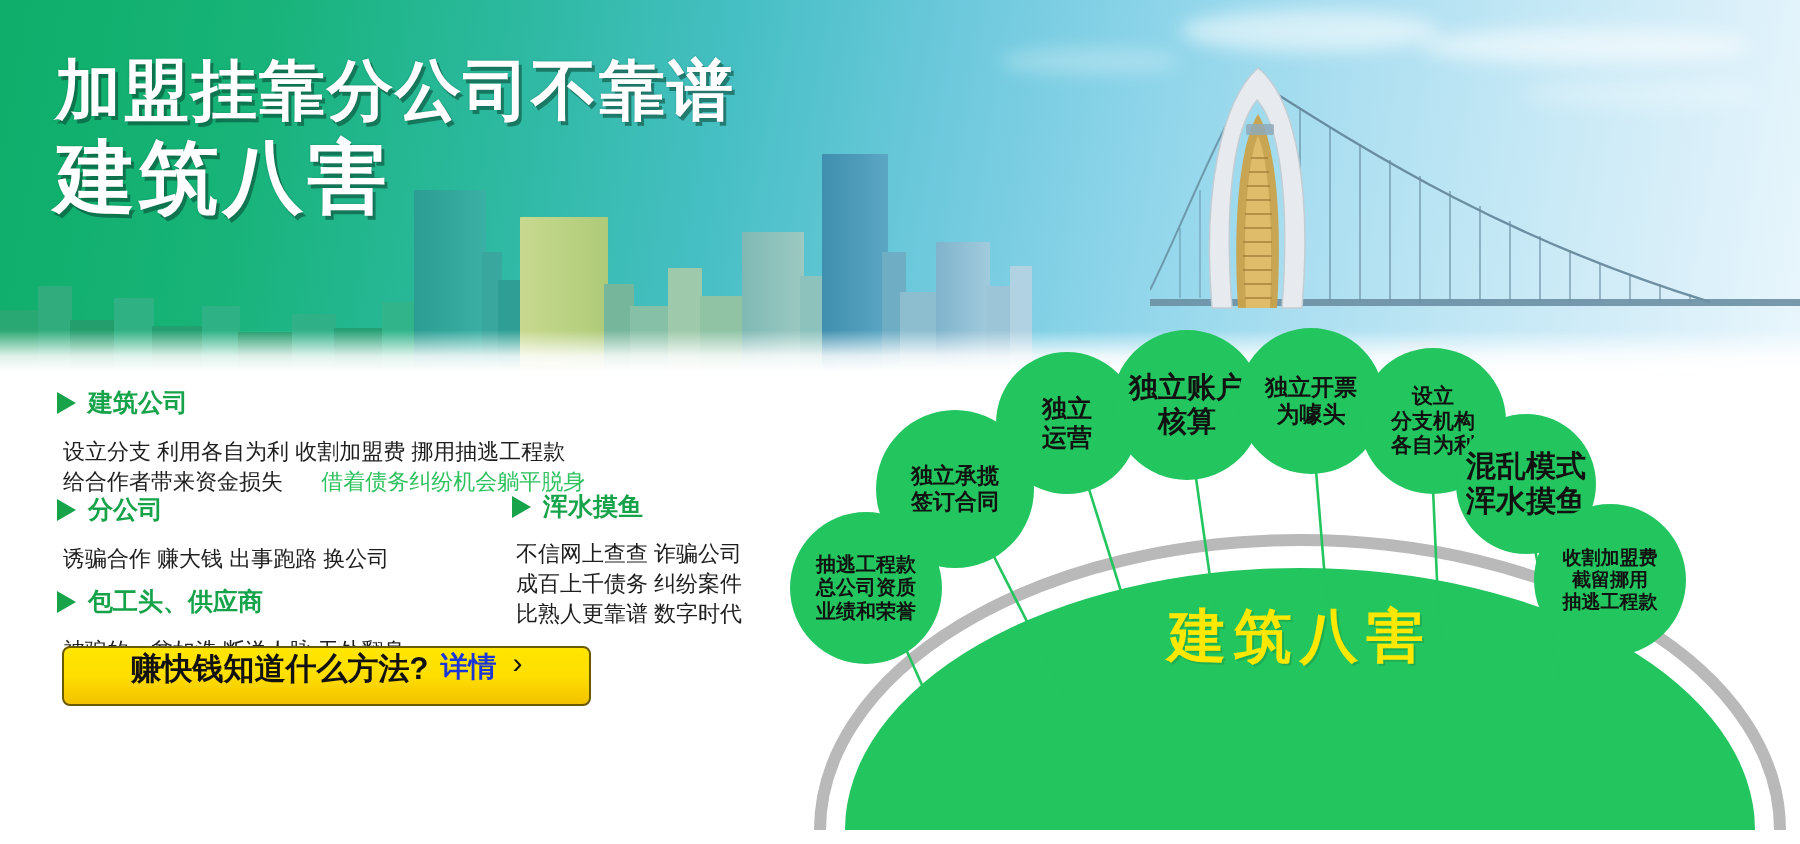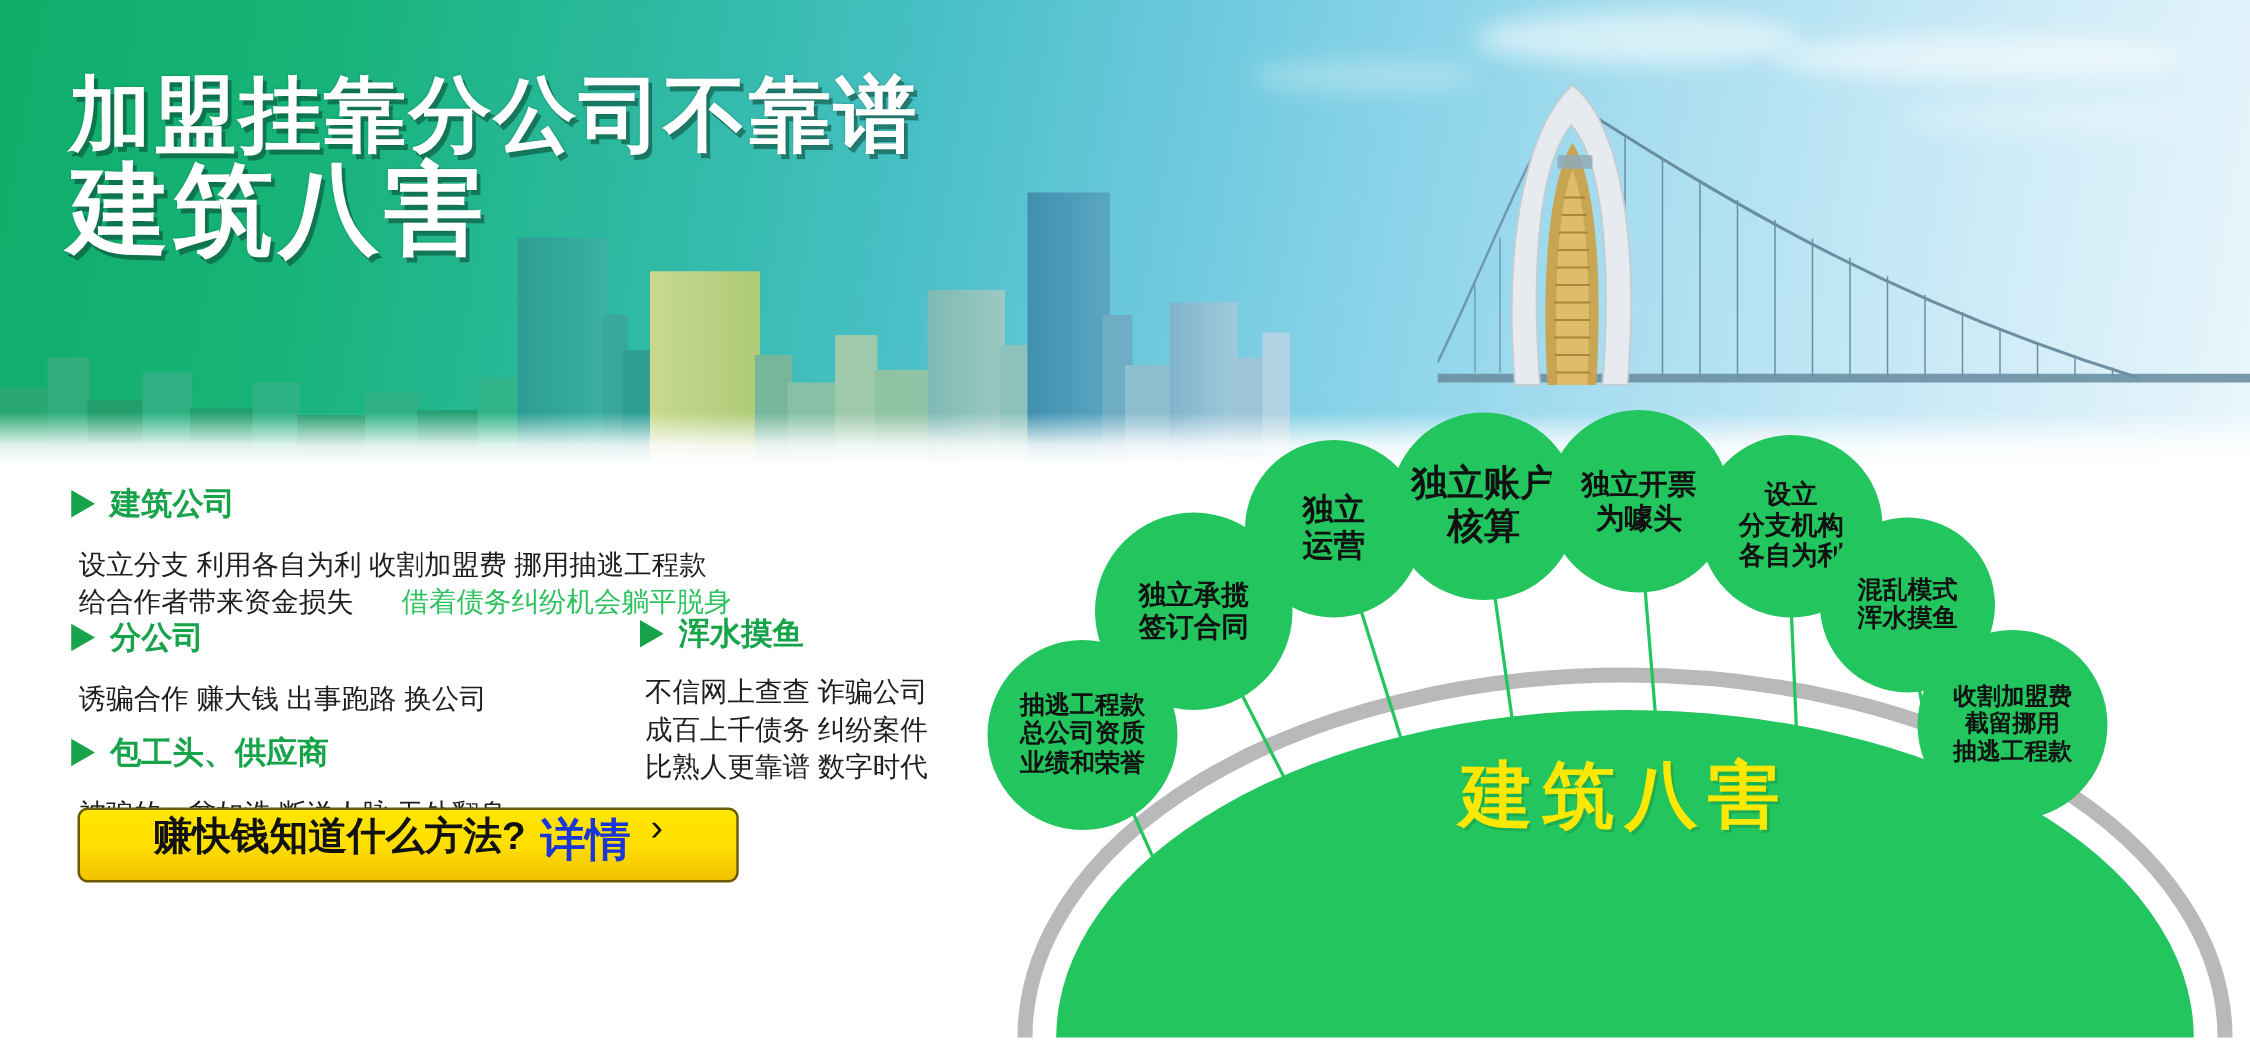--- a/index.html
+++ b/index.html
@@ -76,21 +76,21 @@
   .hero-line {
     color: #ffffff;
     font-weight: 700;
     letter-spacing: 2px;
     line-height: 1.0;
     text-shadow:
        3px 4px 0 rgba(10,70,50,0.55),
        0 0 2px rgba(10,70,50,0.35);
     white-space: nowrap;
   }
-  #hero-line-1 { font-size: 66px; margin-bottom: 4px; }
+  #hero-line-1 { font-size: 66px; margin-bottom: 14px; font-family: Liberation Serif, serif; }
   #hero-line-2 { font-size: 80px; letter-spacing: 4px; }
 
   
   #left-col {
     position: absolute;
     left: 0;
     top: 378px;
     width: 820px;
     height: 466px;
   }
@@ -147,21 +147,21 @@
     cursor: pointer;
   }
   #cta-text {
     font-size: 31px;
     font-weight: 700;
     color: #111111;
     white-space: nowrap;
     letter-spacing: 0px;
   }
   #cta-detail {
-    font-size: 36px;
+    font-size: 28px;
     font-weight: 700;
     color: #1a36d8;
     margin-left: 12px;
     white-space: nowrap;
   }
   #cta-chevron {
     margin-left: 16px;
     color: #111111;
     font-size: 30px;
     font-weight: 400;
@@ -413,21 +413,21 @@
       <span>独立开票</span>
       <span>为噱头</span>
     </div>
 
     <div class="bubble" style="left:560px; top:18px; width:146px; height:146px; font-size:21px;">
       <span>设立</span>
       <span>分支机构</span>
       <span>各自为利</span>
     </div>
 
-    <div class="bubble" style="left:656px; top:84px; width:140px; height:140px; font-size:20px;">
+    <div class="bubble" style="left:656px; top:84px; width:140px; height:140px; font-size:30px;">
       <span>混乱模式</span>
       <span>浑水摸鱼</span>
     </div>
 
     <div class="bubble" style="left:734px; top:174px; width:152px; height:152px; font-size:19px;">
       <span>收割加盟费</span>
       <span>截留挪用</span>
       <span>抽逃工程款</span>
     </div>
 

